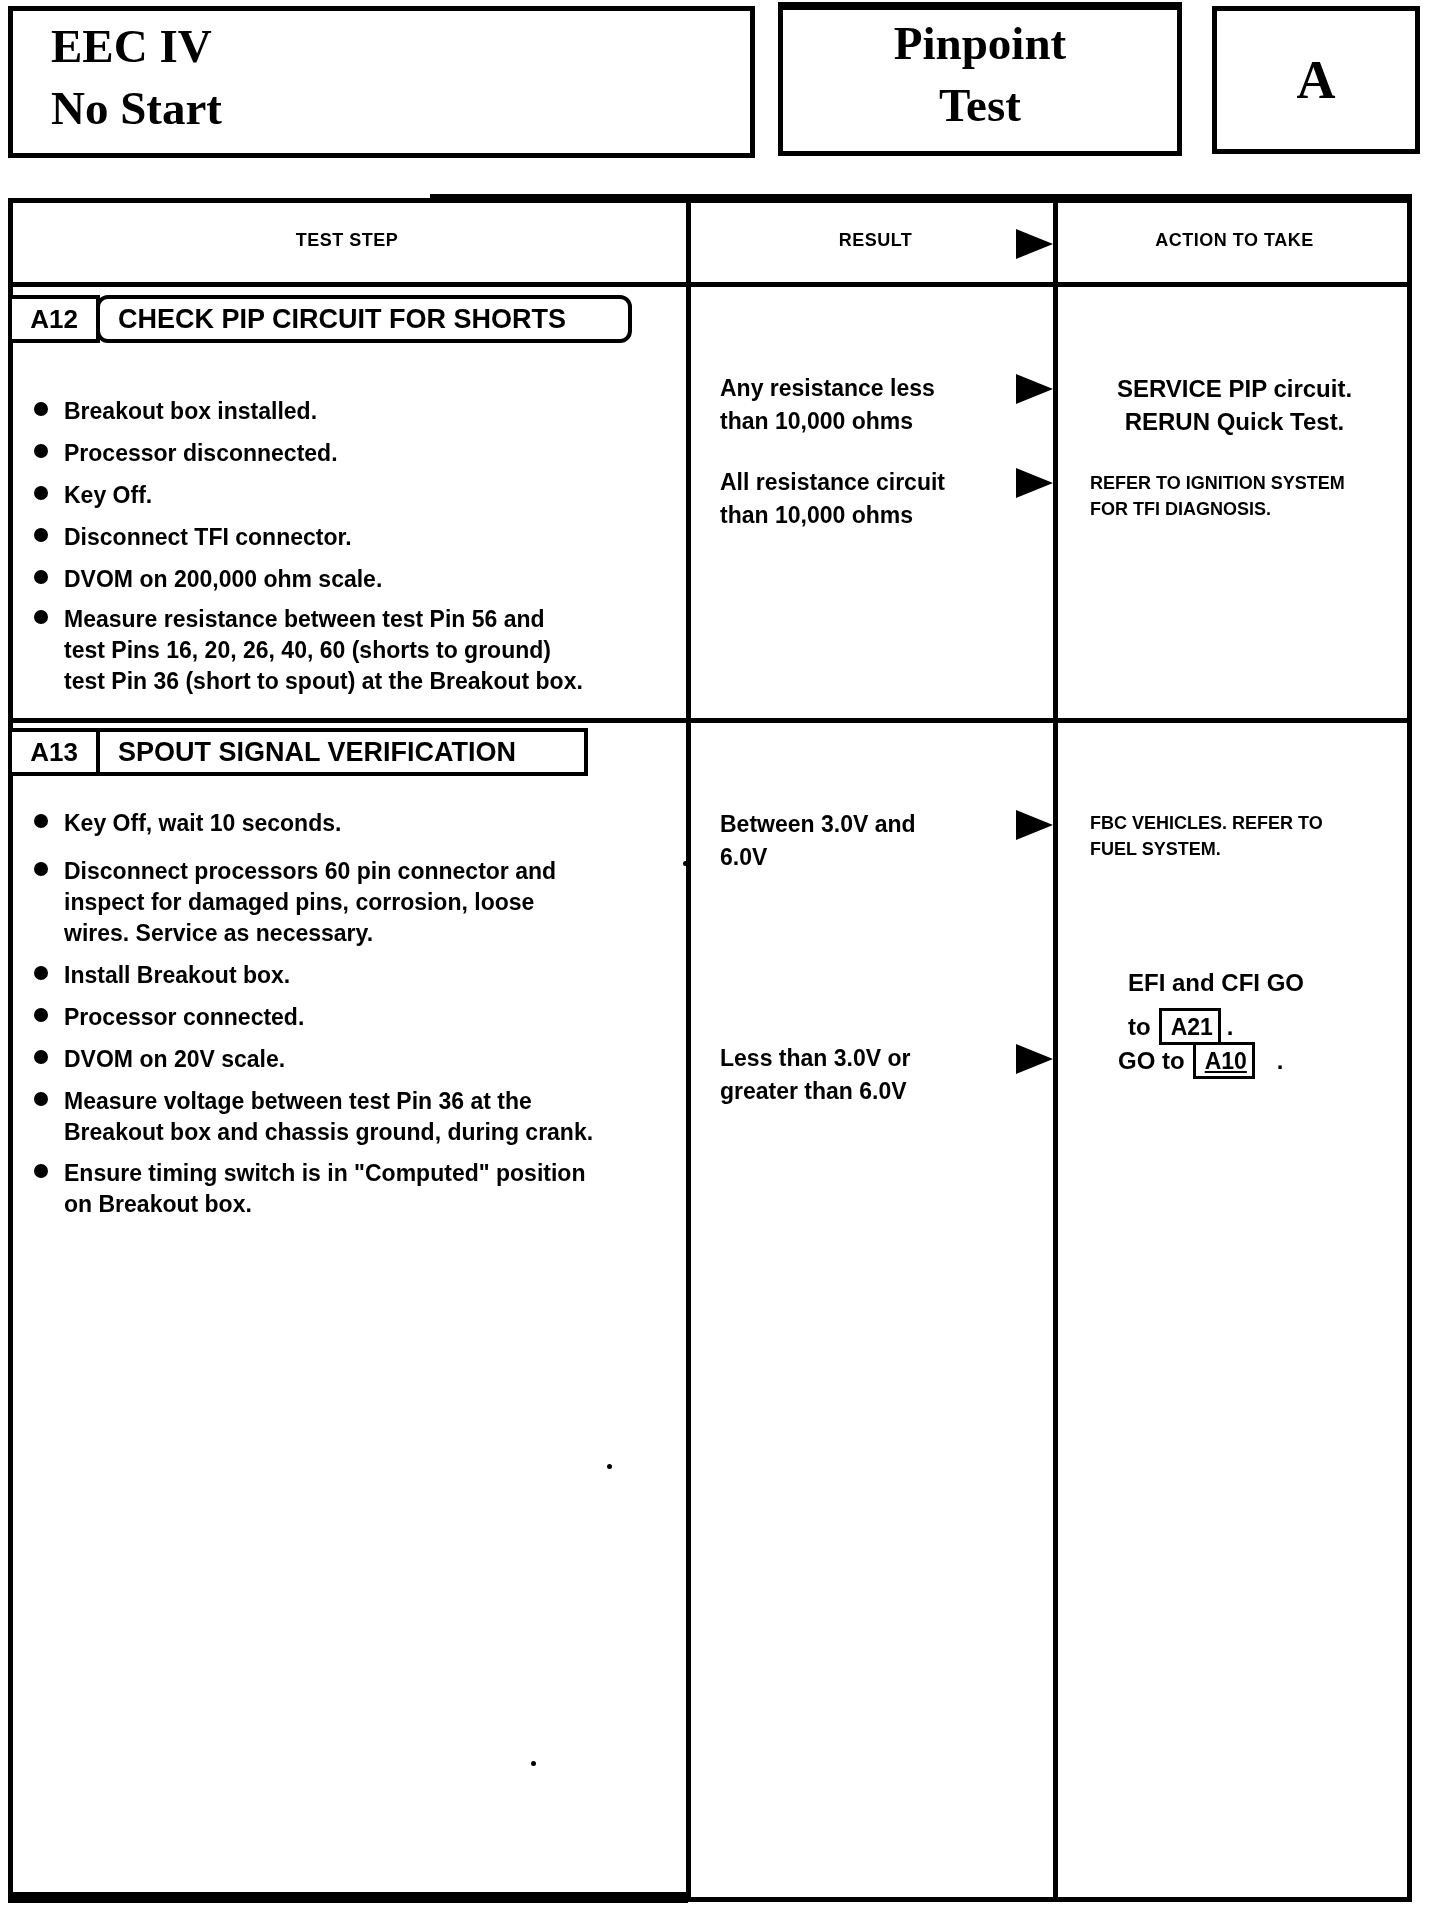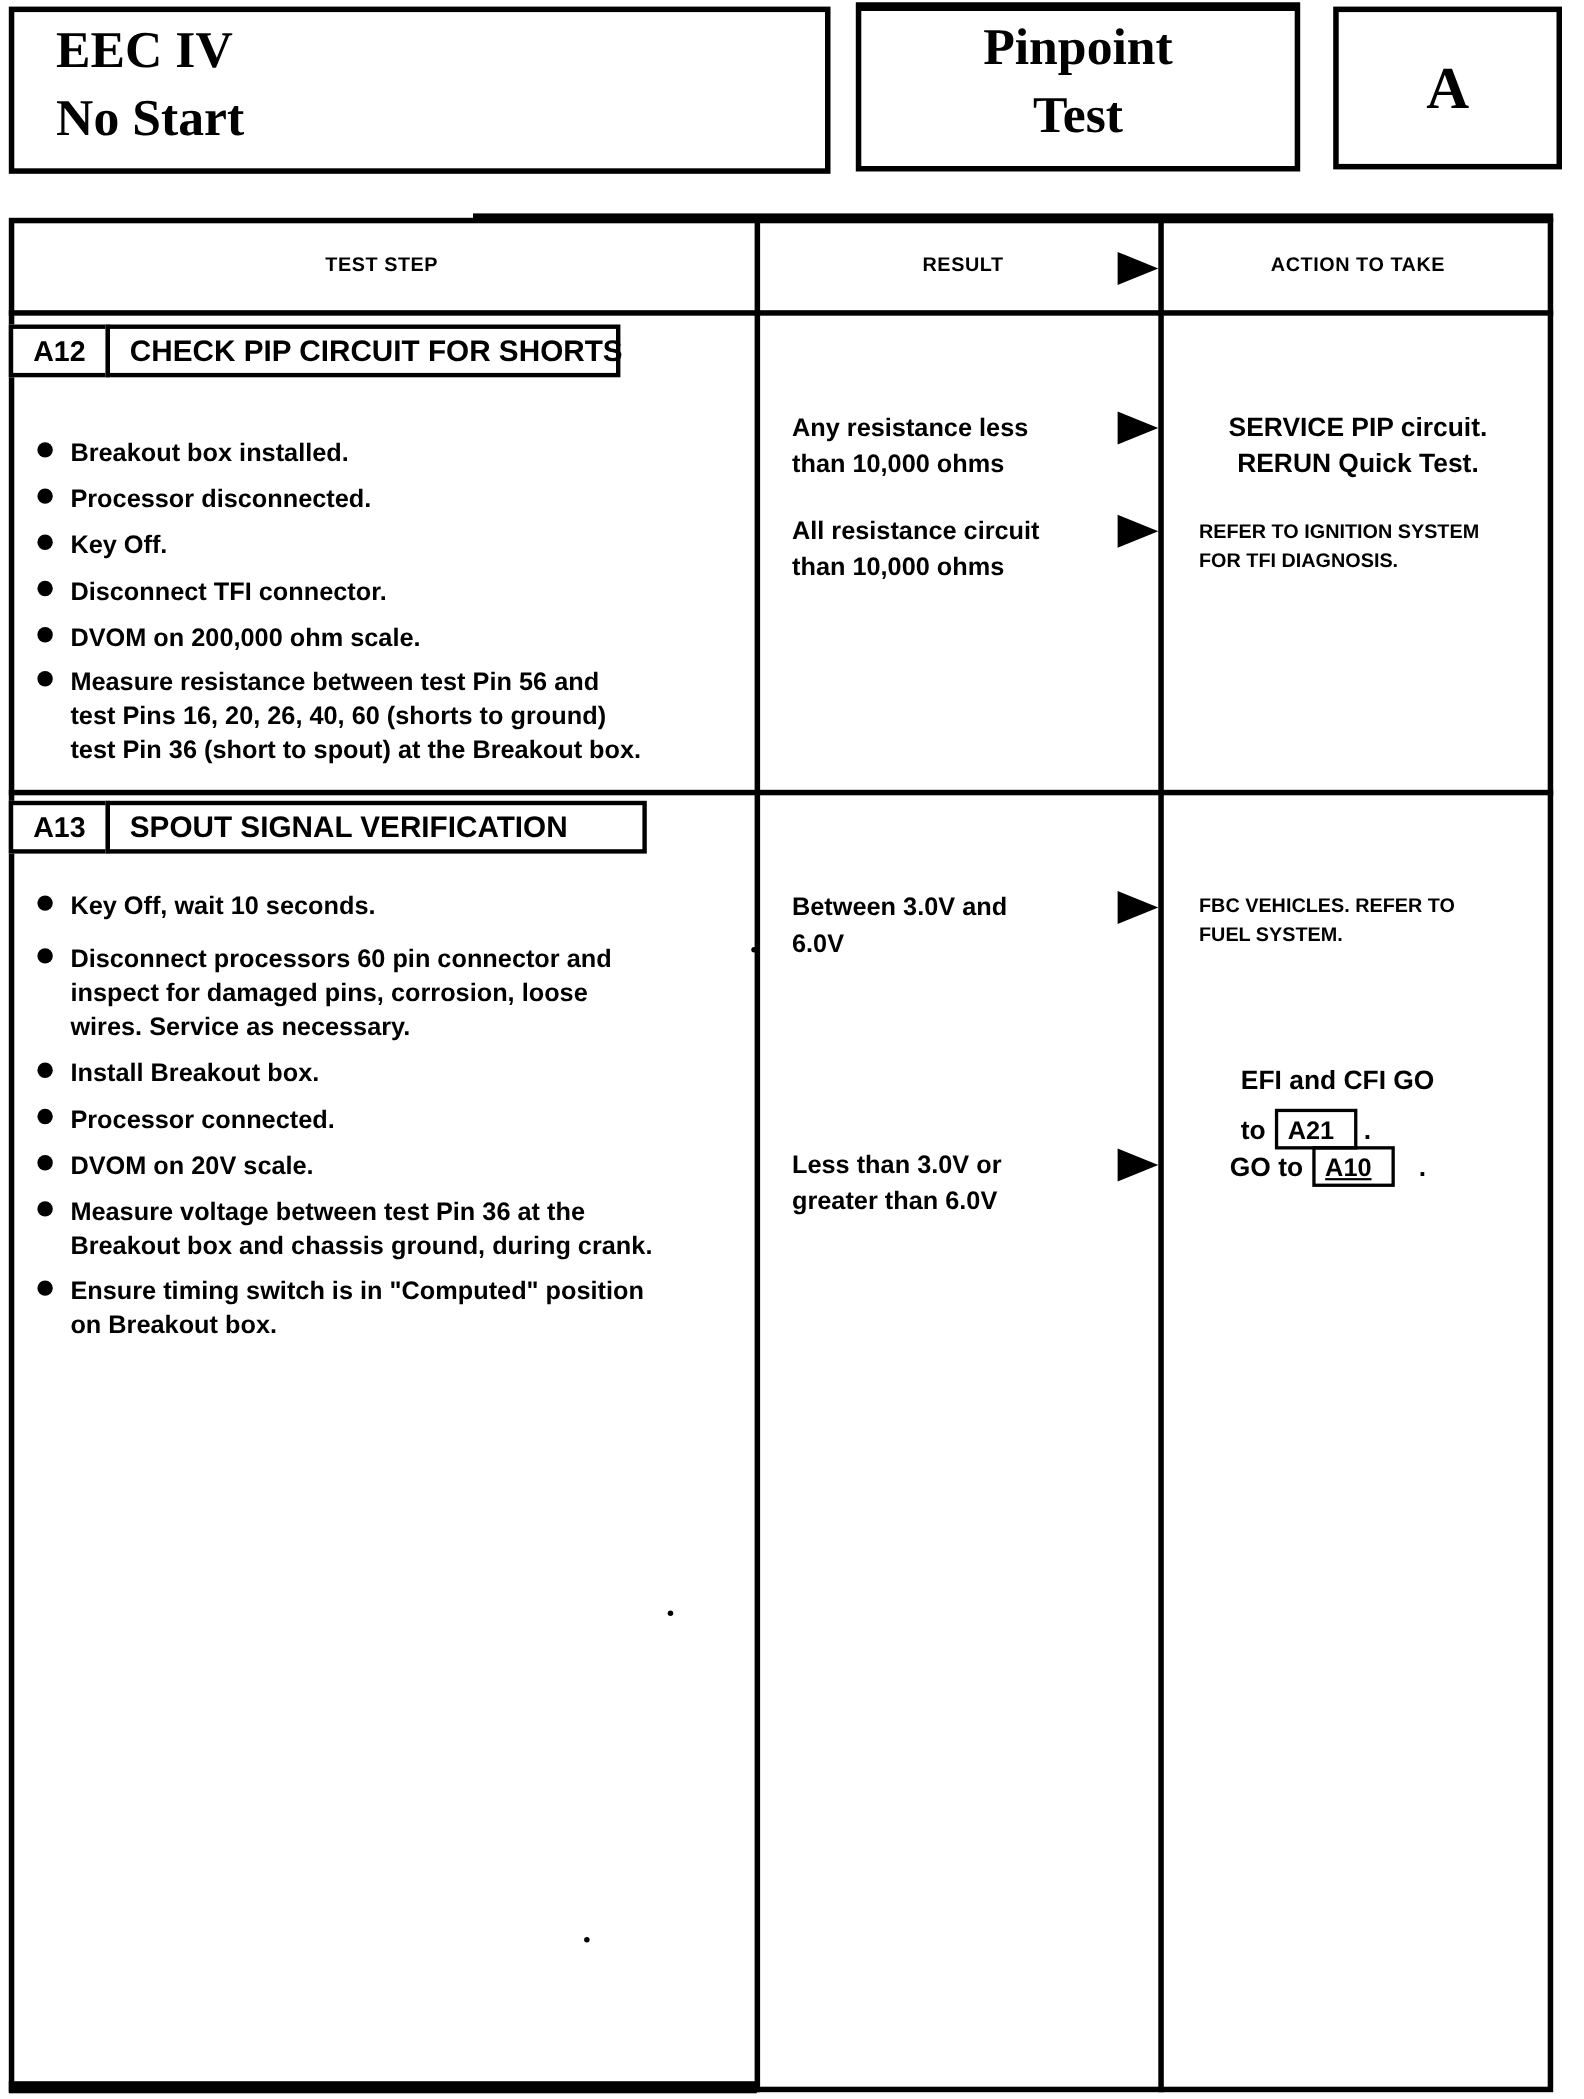--- a/index.html
+++ b/index.html
@@ -19,21 +19,21 @@
   .bullet {position:absolute;}
   .dot {position:absolute; left:-30px; top:6px; width:14px; height:14px; border-radius:50%; background:#000;}
   .btext {font-size:23px; font-weight:bold; line-height:31px; white-space:nowrap;}
   .rtext {position:absolute; font-size:23px; font-weight:bold; line-height:33px; white-space:nowrap;}
   .atext-big {position:absolute; font-size:24px; font-weight:bold; line-height:33px; white-space:nowrap;}
   .atext-small {position:absolute; font-size:18px; font-weight:bold; line-height:26px; white-space:nowrap;}
   .center-col3 {left:1057px; width:355px; text-align:center;}
   .arrow {position:absolute; width:0; height:0;
     border-top:15px solid transparent; border-bottom:15px solid transparent;
     border-left:37px solid #000;}
-  .ref-box {display:inline-block; border:3px solid #000; padding:3px 18px 2px 9px; font-size:23px; font-weight:bold; margin:0 7px; line-height:26px;}
+  .ref-box {display:inline-block; border:3px solid #000; padding:3px 5px 2px 9px; font-size:23px; font-weight:bold; margin:0 7px; line-height:26px;}
   .speck {position:absolute; width:5px; height:5px; background:#000; border-radius:50%;}
 </style>
 </head>
 <body>
 
 <div id="page">
 
   <div class="hbox" style="left:8px; top:6px; width:747px; height:152px;">
     <div class="htext serifbold" style="left:38px; top:10px;">EEC IV</div>
     <div class="htext serifbold" style="left:38px; top:72px;text-align:right;">No Start</div>
@@ -57,21 +57,21 @@
   <div class="line" style="left:8px; top:718px; width:1404px; height:5px;"></div>
 
   <div class="colhead" style="left:8px; top:230px; width:678px;">TEST STEP</div>
   <div class="colhead" style="left:710px; top:230px; width:331px;">RESULT</div>
   <div class="arrow" style="left:1016px; top:229px;"></div>
   <div class="colhead" style="left:1057px; top:230px; width:355px;">ACTION TO TAKE</div>
 
   <div class="barcell" style="left:8px; top:295px; width:92px;">
     <div class="barlabel">A12</div>
   </div>
-  <div class="barcell" style="left:96px; top:295px; width:468px;">
+  <div class="barcell" style="left:96px; top:295px; width:536px;border-radius:12px;">
     <div class="bartitle">CHECK PIP CIRCUIT FOR SHORTS</div>
   </div>
 
   <div class="bullet" style="left:64px; top:396px;">
     <span class="dot"></span>
     <div class="btext">Breakout box installed.</div>
   </div>
   <div class="bullet" style="left:64px; top:438px;">
     <span class="dot"></span>
     <div class="btext">Processor disconnected.</div>

